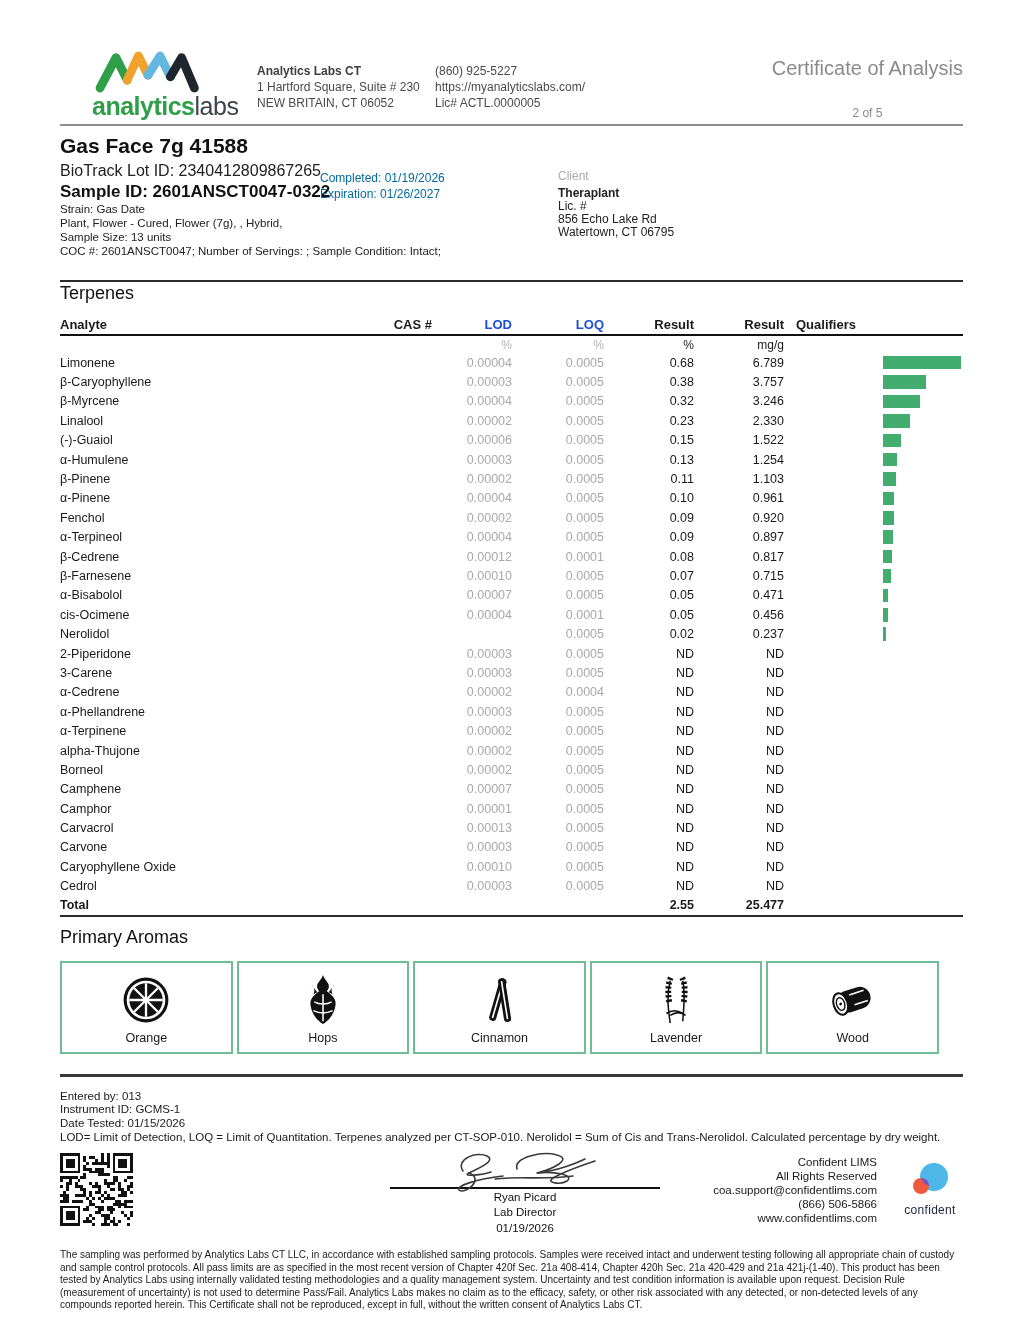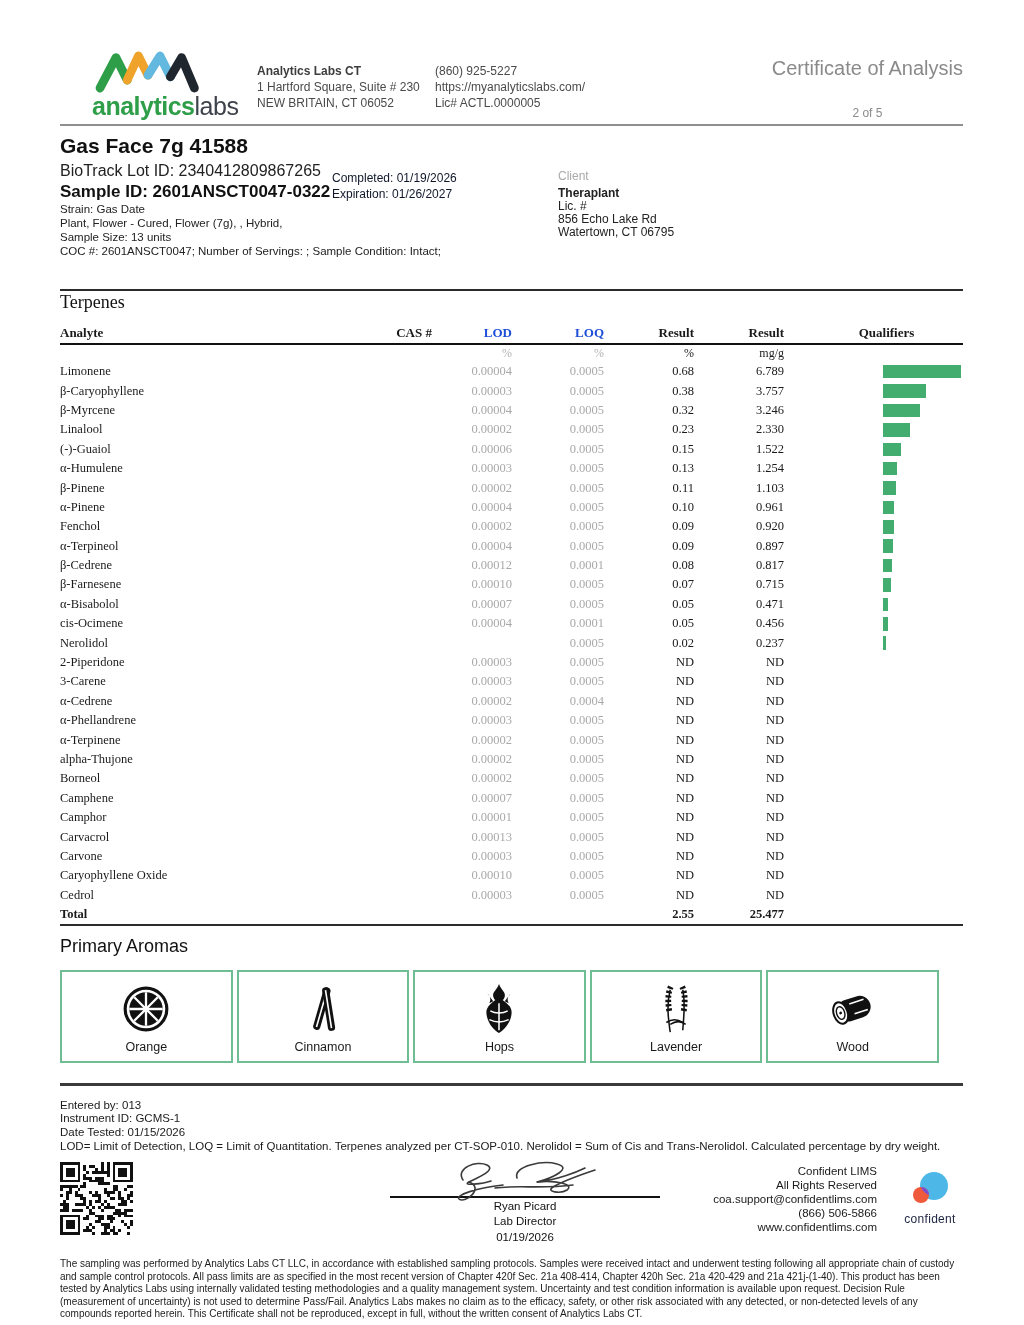--- a/index.html
+++ b/index.html
@@ -22,39 +22,39 @@
   .page-num { font-size:12px; color:#8a8a8a; margin-top:26px; }
   .header-rule { border:none; border-top:2px solid #8f8f8f; margin-top:2px; }
 
   
   .sample-info { position:relative; height:146px; }
   .si-left { position:absolute; left:0; top:8px; }
   .si-title { font-size:21px; font-weight:bold; color:#111; }
   .si-biotrack { font-size:16px; margin-top:4px; color:#222; }
   .si-sampleid { font-size:17px; font-weight:bold; margin-top:2px; color:#111; }
   .si-small { font-size:11.5px; line-height:14px; color:#222; }
-  .si-dates { position:absolute; left:272px; top:44px; font-size:12px; line-height:16px; color:#0f172a; }
+  .si-dates { position:absolute; left:260px; top:44px; font-size:12px; line-height:16px; color:#0369a1; }
   .si-client { position:absolute; left:498px; top:44px; font-size:12px; line-height:13px; color:#222; }
   .si-client .client-label { color:#a9a9a9; }
   .si-client .client-name { font-weight:bold; margin-top:4px; }
   .si-bottom { position:absolute; left:0; top:104px; font-size:11.5px; line-height:14px; color:#222; }
 
   
-  .terpenes-section { margin-top:17px;font-family:Liberation Serif, serif; }
+  .terpenes-section { margin-top:8px; }
   .section-rule { border:none; border-top:2px solid #2b2b2b; }
   .section-title { font-size:18px; font-weight:400; color:#111; padding-top:1px; }
   .ttable { margin-top:10px; }
   .trow { display:grid; grid-template-columns:310px 62px 80px 92px 90px 90px 179px; align-items:center; }
   .thead { font-weight:bold; font-size:13px; border-bottom:2px solid #111; height:22px; }
   .cell { white-space:nowrap; overflow:visible; }
   .c-analyte { text-align:left; }
   .c-cas { text-align:right; padding-left:3px; }
   .c-lod, .c-loq, .c-pct, .c-mgg { text-align:right; }
   .thead .c-lod, .thead .c-loq { color:#1d4ed8; }
-  .c-qual { text-align:center; padding-left:26px; }
+  .c-qual { text-align:left; padding-left:12px; }
   .units-row { height:17px; font-size:12px; }
   .units-row .c-lod, .units-row .c-loq { color:#b3b3b3; }
   .data-rows .trow { height:19.4px; font-size:12.5px; }
   .data-rows .c-lod, .data-rows .c-loq { color:#a9a9a9; }
   .c-bar { height:19.4px; display:flex; align-items:center; }
   .bar { height:13.5px; margin-left:99px; }
   .total-row { height:21px; font-size:12.5px; font-weight:bold; border-bottom:2.5px solid #2b2b2b; }
 
   
   .aromas-section { margin-top:10px; }
@@ -474,48 +474,48 @@
                 <line x1="12.7" y1="12.7" x2="35.3" y2="35.3"></line>
                 <line x1="35.3" y1="12.7" x2="12.7" y2="35.3"></line>
               </g>
               <circle cx="24" cy="24" r="2.6" fill="#fff"></circle>
             </svg>
           </div>
           <div class="aroma-label">Orange</div>
         </div>
         <div class="aroma-card">
           <div class="aroma-icon">
-            <svg width="46" height="54" viewBox="0 0 48 56">
-              <g transform="rotate(16 24 28)">
-                <rect x="19" y="5" width="7.5" height="46" rx="3.7" fill="#111"></rect>
-                <rect x="21.8" y="8" width="1.7" height="40" fill="#fff"></rect>
-              </g>
-              <g transform="rotate(-9 24 28)">
-                <rect x="26" y="6" width="7.5" height="46" rx="3.7" fill="#111"></rect>
-                <rect x="28.8" y="9" width="1.7" height="40" fill="#fff"></rect>
-              </g>
-            </svg>
-          </div>
-          <div class="aroma-label">Cinnamon</div>
-        </div>
-        <div class="aroma-card">
-          <div class="aroma-icon">
             <svg width="48" height="54" viewBox="0 0 48 56">
               <path d="M24 2 C 26 8 31 10 30 15 C 29 19 26 20 24 21 C 22 20 19 19 18 15 C 17 10 22 8 24 2 Z" fill="#111"></path>
               <path d="M12 12 C 15 15 16 18 14 22 L 18 20 Z" fill="#111"></path>
               <path d="M36 12 C 33 15 32 18 34 22 L 30 20 Z" fill="#111"></path>
               <path d="M24 16 C 31 21 38 25 37 33 C 36 43 29 50 24 53 C 19 50 12 43 11 33 C 10 25 17 21 24 16 Z" fill="#111"></path>
               <g stroke="#fff" stroke-width="1.6" fill="none">
                 <path d="M24 22 L24 50"></path>
                 <path d="M15 30 C 20 33 28 33 33 30"></path>
                 <path d="M14 39 C 20 42 28 42 34 39"></path>
               </g>
             </svg>
           </div>
           <div class="aroma-label">Hops</div>
+        </div>
+        <div class="aroma-card">
+          <div class="aroma-icon">
+            <svg width="46" height="54" viewBox="0 0 48 56">
+              <g transform="rotate(16 24 28)">
+                <rect x="19" y="5" width="7.5" height="46" rx="3.7" fill="#111"></rect>
+                <rect x="21.8" y="8" width="1.7" height="40" fill="#fff"></rect>
+              </g>
+              <g transform="rotate(-9 24 28)">
+                <rect x="26" y="6" width="7.5" height="46" rx="3.7" fill="#111"></rect>
+                <rect x="28.8" y="9" width="1.7" height="40" fill="#fff"></rect>
+              </g>
+            </svg>
+          </div>
+          <div class="aroma-label">Cinnamon</div>
         </div>
         <div class="aroma-card">
           <div class="aroma-icon">
             <svg width="52" height="54" viewBox="0 0 52 56">
               <g stroke="#111" fill="none">
                 <path d="M20 52 C 18 38 16 24 20 8" stroke-width="1.6"></path>
                 <path d="M19 30 C 17 18 18 10 21 4" stroke-width="6" stroke-dasharray="2.4 2.2"></path>
                 <path d="M33 50 C 34 36 36 22 33 8" stroke-width="1.6"></path>
                 <path d="M34 30 C 36 18 35 10 32 4" stroke-width="6" stroke-dasharray="2.4 2.2"></path>
                 <path d="M20 44 C 26 40 31 40 36 44" stroke-width="1.6"></path>

